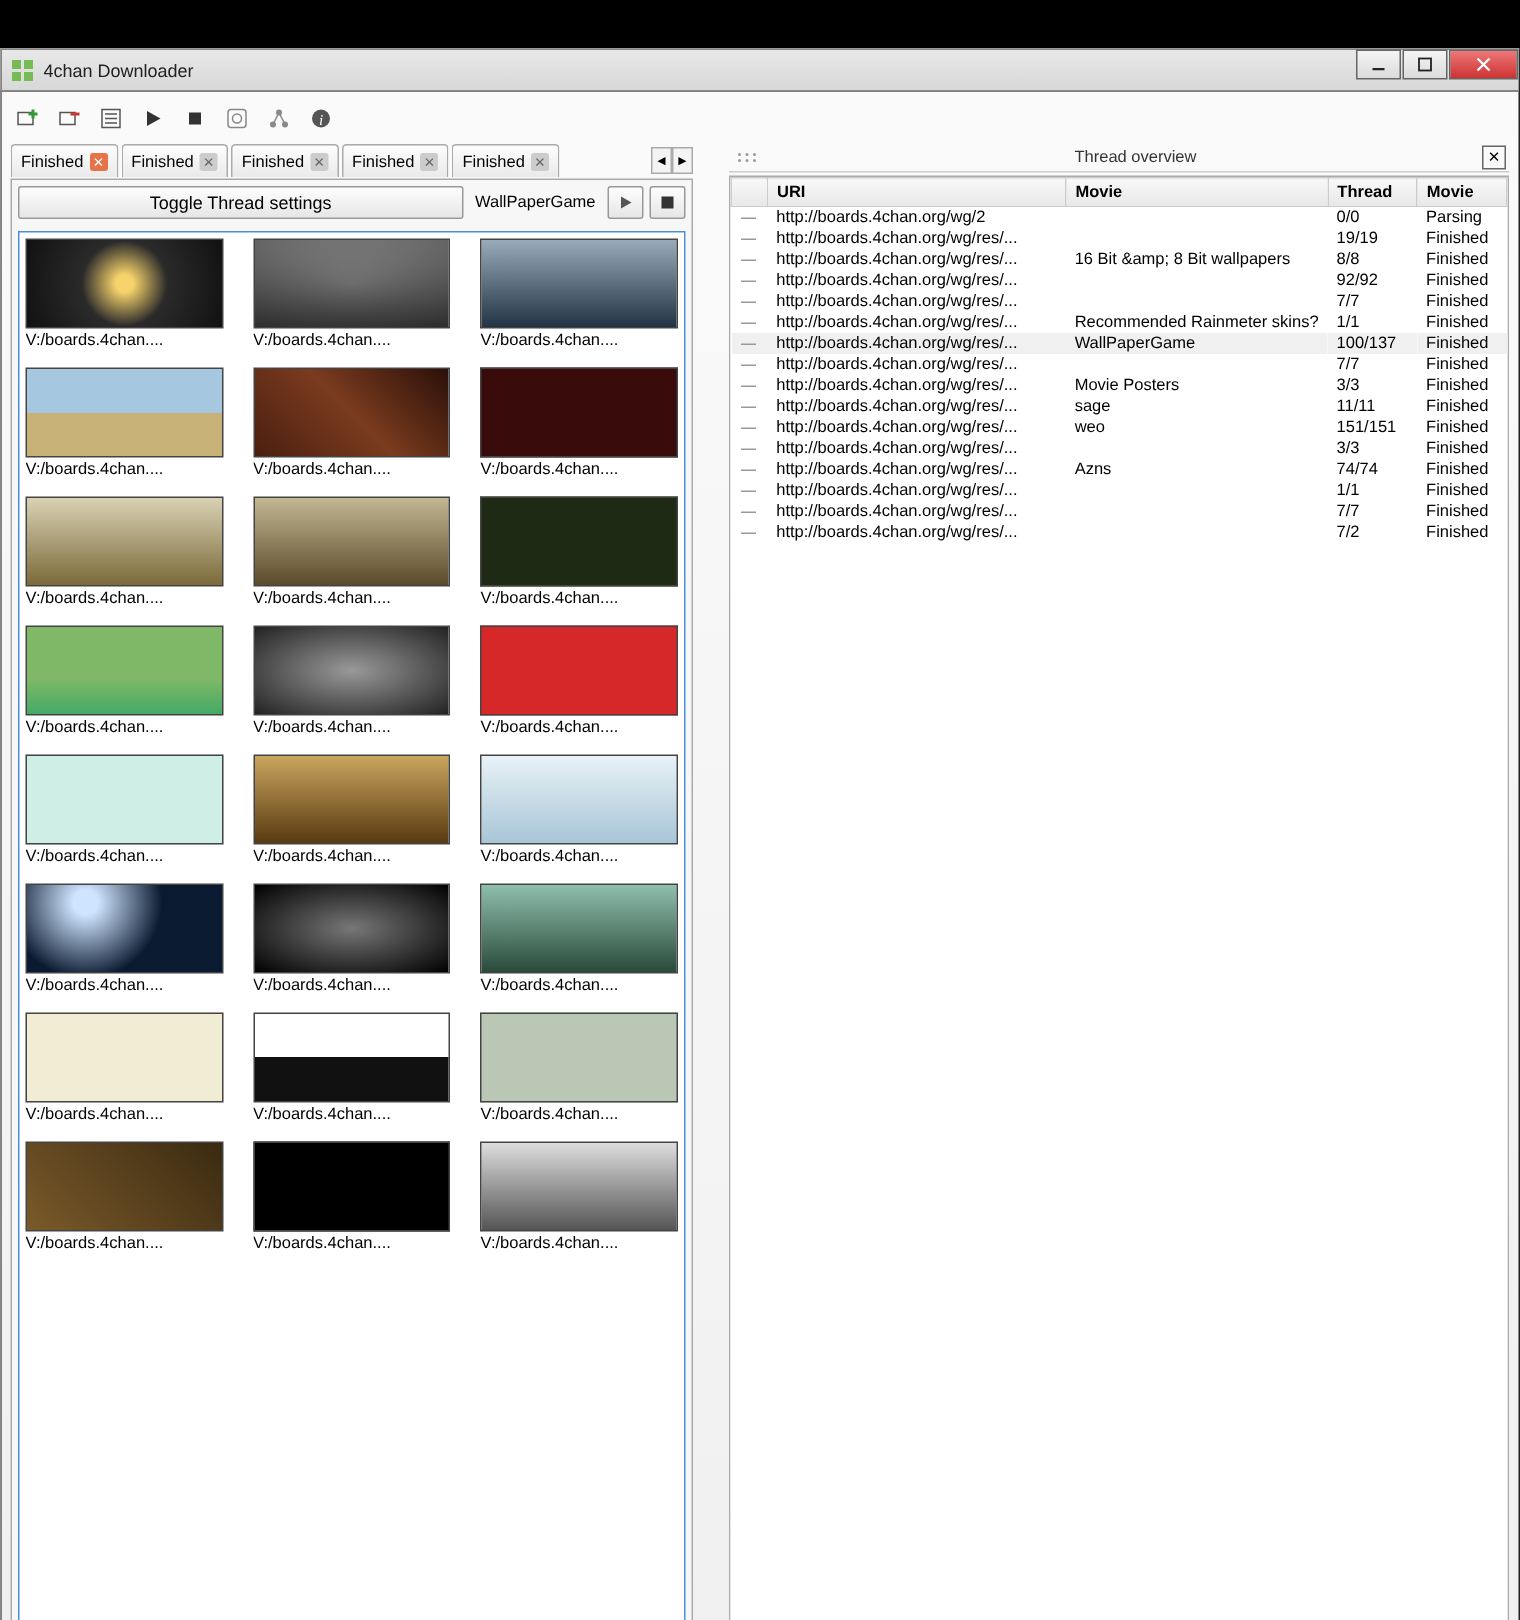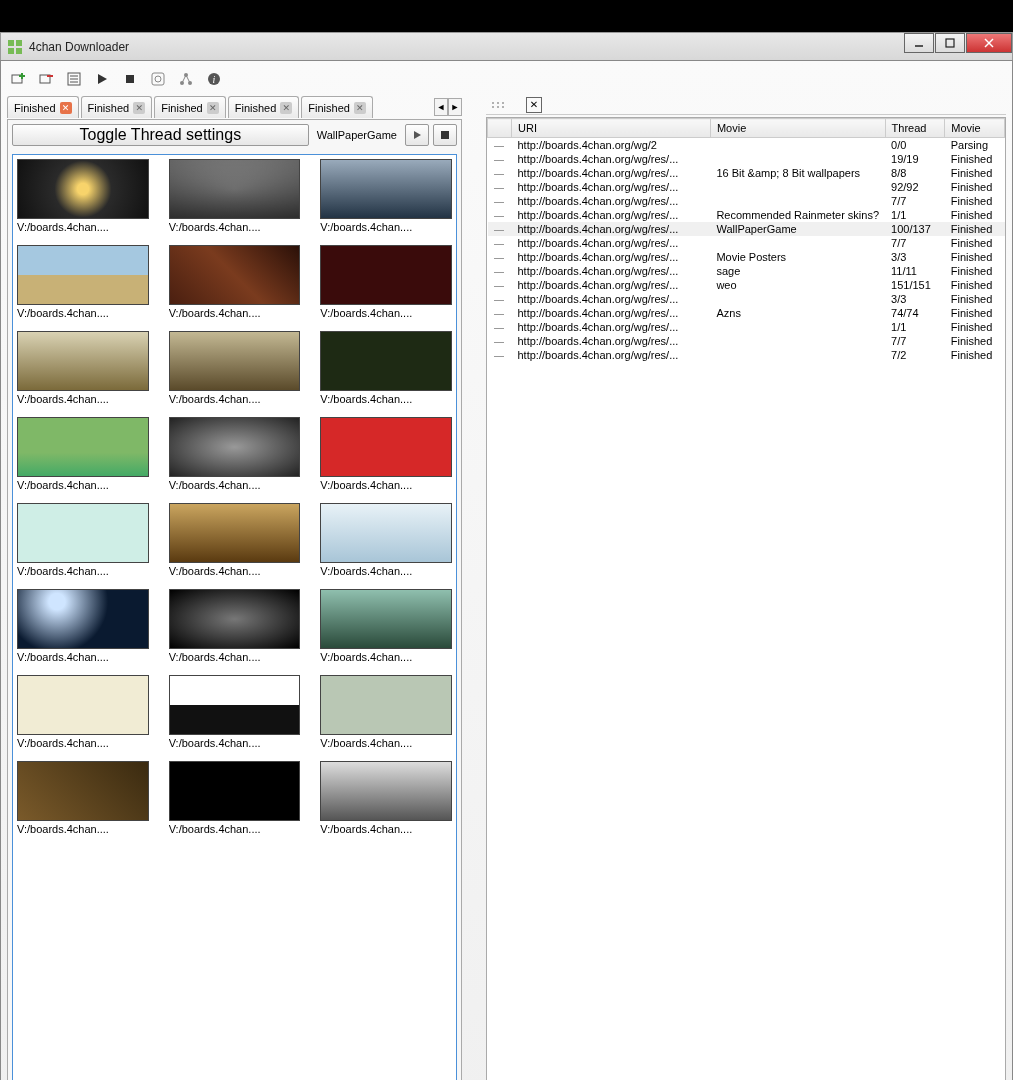--- a/index.html
+++ b/index.html
@@ -19,38 +19,38 @@
 .left-pane { width: 455px; height: 100%; display: flex; flex-direction: column; }
 .tabstrip { display: flex; align-items: center; height: 24px; position: relative; }
 .tab { display: flex; align-items: center; border: 1px solid #aaa; border-bottom: none; padding: 2px 6px; background: linear-gradient(#fdfdfd,#eaeaea); font-size: 11px; border-radius: 3px 3px 0 0; margin-right: 2px; height: 22px; }
 .tab .tclose { margin-left: 4px; width: 12px; height: 12px; border-radius: 2px; display: inline-flex; align-items:center; justify-content:center; font-size:9px; }
 .tab.active .tclose { background: #e77248; color: #fff; }
 .tab:not(.active) .tclose { background: #ccc; color: #666; }
 .tab-scroll { margin-left: auto; display: flex; }
 .ts-btn { width: 14px; height: 18px; border: 1px solid #aaa; background:#f4f4f4; display:flex; align-items:center; justify-content:center; font-size:9px; }
 .left-panel { border: 1px solid #aaa; flex: 1; background: #f7f7f7; display: flex; flex-direction: column; }
 .panel-header { display: flex; align-items: center; padding: 4px; gap: 4px; }
-.toggle-btn { flex: 1; height: 22px; border: 1px solid #999; background: linear-gradient(#fefefe,#e6e6e6); font-size: 16px; border-radius: 2px; }
+.toggle-btn { flex: 1; height: 22px; border: 1px solid #999; background: linear-gradient(#fefefe,#e6e6e6); font-size: 12px; border-radius: 2px; }
 .thread-name { font-size: 11px; padding: 0 4px; }
 .icon-btn { width: 24px; height: 22px; border: 1px solid #999; background: linear-gradient(#fefefe,#e6e6e6); border-radius: 2px; display:flex; align-items:center; justify-content:center; }
 .thumb-area { flex: 1; background: #fff; border: 1px solid #4a90d9; margin: 4px; overflow-y: scroll; padding: 4px; }
 .thumb-grid { display: grid; grid-template-columns: repeat(3, 1fr); gap: 12px 20px; }
 .thumb-cell { display: flex; flex-direction: column; }
 .thumb-img { width: 100%; height: 60px; background: #888; border: 1px solid #444; }
 .thumb-cap { font-size: 11px; white-space: nowrap; overflow: hidden; text-overflow: ellipsis; margin-top: 2px; }
 .right-pane { flex: 1; display: flex; flex-direction: column; }
 .overview-header { display: flex; align-items: center; height: 20px; border-bottom: 1px solid #ccc; }
 .overview-dots { width: 40px; }
 .dots-svg { display:block; margin-left:4px; }
 .overview-title { flex: 1; text-align: center; font-size: 11px; color: #333; }
 .overview-close { width: 16px; height: 16px; border: 1px solid #666; display:flex; align-items:center; justify-content:center; font-size:10px; margin-right: 2px; }
 .right-panel { flex: 1; background: #f7f7f7; border: 1px solid #aaa; margin-top: 2px; display:flex; flex-direction:column; }
 .table-wrap { flex:1; background:#fff; overflow:hidden; position:relative; }
 table.threads { width: 100%; border-collapse: collapse; font-size: 11px; }
-table.threads th { text-align: left; background: linear-gradient(#f8f8f8,#e8e8e8); border: 1px solid #ccc; padding: 3px 6px; font-weight: normal; position: sticky; top: 0; }
+table.threads th { text-align: left; background: linear-gradient(#f8f8f8,#e8e8e8); border: 1px solid #ccc; padding: 3px 6px; font-weight: bold; position: sticky; top: 0; }
 table.threads td { padding: 1px 6px; white-space: nowrap; overflow: hidden; text-overflow: ellipsis; }
 table.threads tr.sel td { background: #f0f0f0; }
 .col-tree { width: 18px; }
 .col-uri { width: 200px; }
 .col-name { width: auto; }
 .col-images { width: 60px; }
 .col-status { width: 60px; }
 .tree-dash { display:inline-block; width:10px; height:1px; background:#999; vertical-align:middle; margin-right:2px; }
 .hscroll { height: 16px; background: #eee; display:flex; align-items:center; border-top:1px solid #ccc; }
 .hs-btn { width: 16px; height: 14px; border:1px solid #aaa; background:#f4f4f4; display:flex; align-items:center; justify-content:center; font-size:8px; }
@@ -329,20 +329,21 @@
                 <g fill="#999">
                   <circle cx="3" cy="3" r="1"></circle>
                   <circle cx="8" cy="3" r="1"></circle>
                   <circle cx="13" cy="3" r="1"></circle>
                   <circle cx="3" cy="7" r="1"></circle>
                   <circle cx="8" cy="7" r="1"></circle>
                   <circle cx="13" cy="7" r="1"></circle>
                 </g>
               </svg>
           </div>
+          <div class="overview-title">Thread overview</div>
           <div class="overview-close">✕</div>
         </div>
         <div class="right-panel">
           <div class="table-wrap">
             <table class="threads">
               <thead>
                 <tr>
                   <th class="col-tree"></th>
                   <th class="col-uri">URI</th>
                   <th class="col-name">Movie</th>

